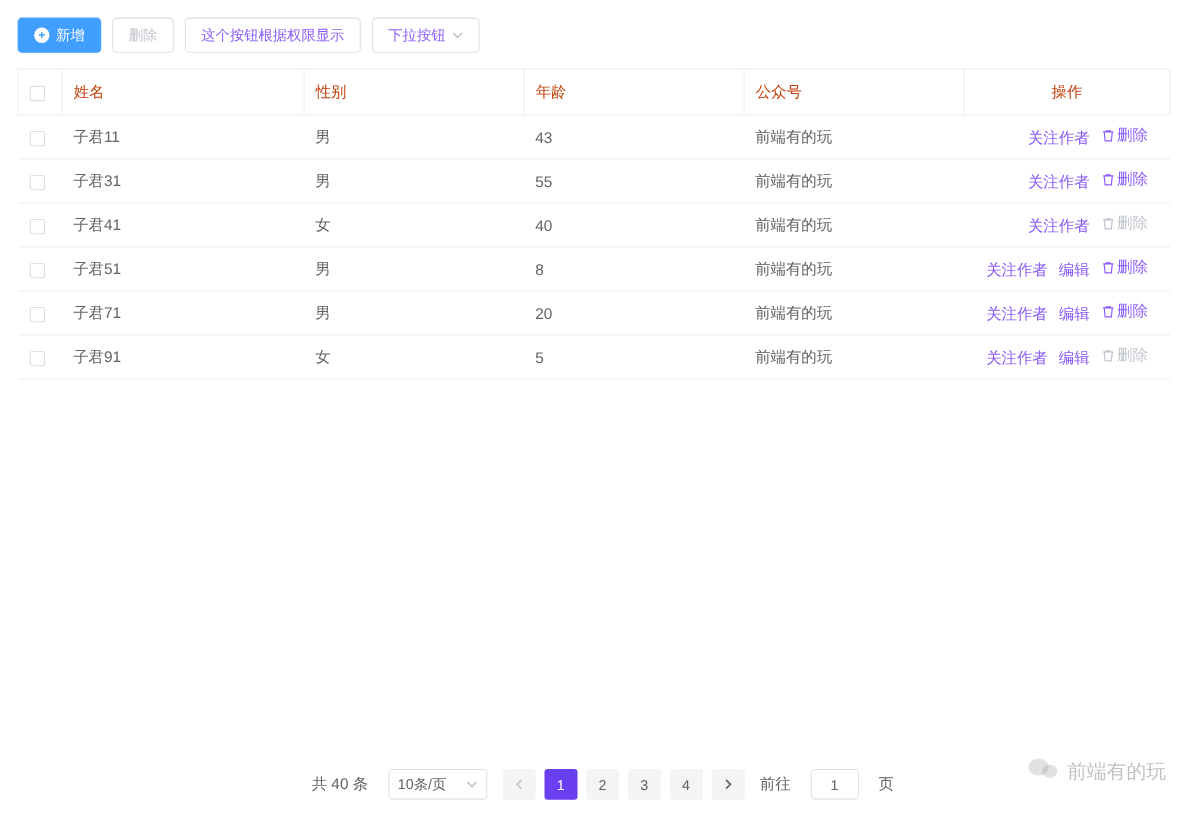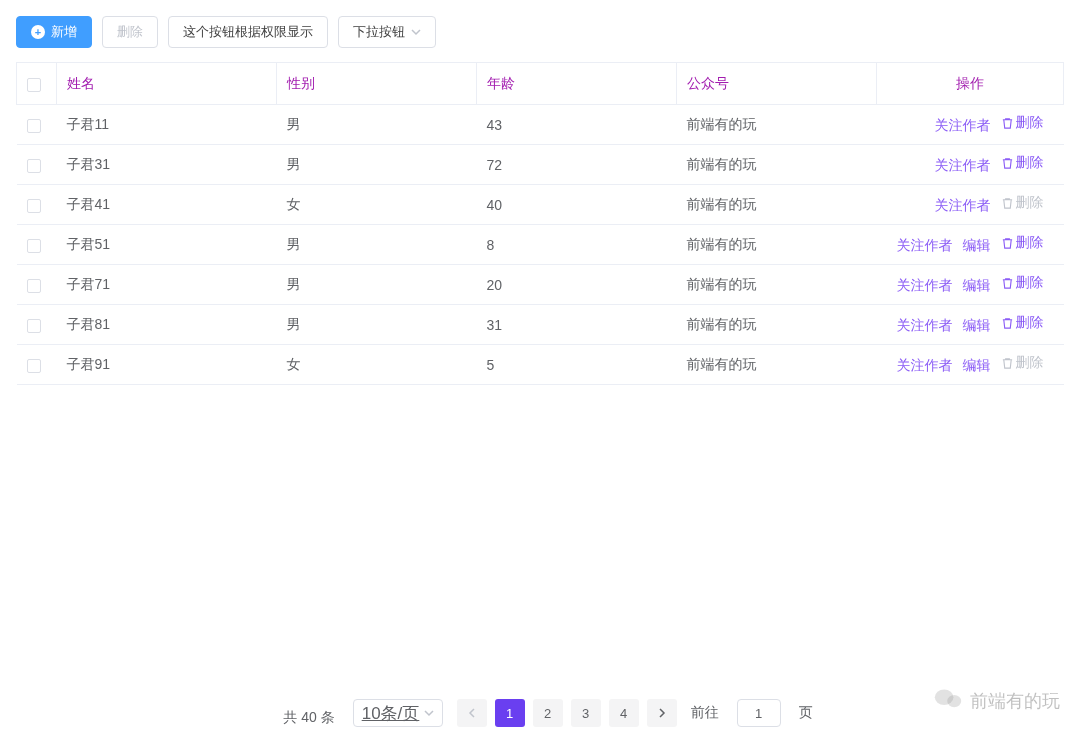--- a/index.html
+++ b/index.html
@@ -1,50 +1,50 @@
 <!DOCTYPE html>
 <html><head>
 <meta charset="utf-8">
 <style>
   * { box-sizing: border-box; }
   html, body { margin: 0; padding: 0; font-family: -apple-system, "Helvetica Neue", Arial, "PingFang SC", "Microsoft YaHei", sans-serif; font-size: 14px; color: #606266; background:#fff; }
   .page { width: 1080px; height: 745px; position: relative; padding: 16px; }
   .toolbar { display: flex; align-items: center; gap: 10px; margin-bottom: 14px; }
-  .btn { display: inline-flex; align-items: center; justify-content: center; height: 32px; padding: 0 14px; border: 1px solid #dcdfe6; border-radius: 4px; background: #fff; color: #404040; cursor: pointer; font-size: 13px; user-select: none; }
+  .btn { display: inline-flex; align-items: center; justify-content: center; height: 32px; padding: 0 14px; border: 1px solid #dcdfe6; border-radius: 4px; background: #fff; color: #8b5cf6; cursor: pointer; font-size: 13px; user-select: none; }
   .btn.primary { background: #409eff; border-color: #409eff; color: #fff; }
   .btn .plus-icon { display:inline-flex; width:14px; height:14px; border-radius:50%; background:#fff; color:#409eff; align-items:center; justify-content:center; font-size:11px; margin-right:6px; font-weight:bold; line-height:1;}
   .btn.disabled { color:#c0c4cc; cursor:not-allowed; background:#fff; }
   .btn .chev { margin-left:6px; }
   .chev svg { width:10px; height:10px; }
 
   .table { width: 100%; border-collapse: collapse; table-layout: fixed; }
   .table th, .table td { border-bottom: 1px solid #ebeef5; padding: 0 10px; height: 40px; text-align: left; font-weight: normal; }
-  .table thead th { background: #fff; color:#a21caf; height:42px; border-top:1px solid #ebeef5; }
+  .table thead th { background: #fff; color:#c2410c; height:42px; border-top:1px solid #ebeef5; }
   .col-check { width: 40px; text-align:center; }
   .col-name { width: 220px; }
   .col-gender { width: 200px; }
   .col-age { width: 200px; }
   .col-acct { width: 200px; }
   .col-ops { width: auto; text-align: center; }
   .table td.ops { text-align: right; padding-right: 20px; white-space: nowrap; }
   .table thead th.col-ops { text-align:center; }
   .vline-left { border-left:1px solid #ebeef5; }
   .vline-right { border-right:1px solid #ebeef5;margin-left:40px; }
 
   .chk { display:inline-block; width:14px; height:14px; border:1px solid #dcdfe6; border-radius:2px; background:#fff; cursor:pointer; vertical-align:middle;}
 
   .link { color:#8b5cf6; cursor:pointer; margin-left:10px; display:inline-flex; align-items:center; }
   .link:first-child { margin-left:0; }
   .link.disabled { color:#c0c4cc; cursor:not-allowed; }
   .link .del-icon { margin-right:2px; display:inline-flex; }
   .link .del-icon svg { width:13px; height:13px; }
 
-  .pagination { position:absolute; bottom:18px; left:16px; right:0; display:flex; align-items:flex-end; justify-content:center; gap:14px; color:#606266; }
+  .pagination { position:absolute; bottom:18px; left:16px; right:0; display:flex; align-items:center; justify-content:center; gap:14px; color:#606266; }
   .pagination .total { margin-right:4px; }
-  .select { display:inline-flex; align-items:center; height:28px; border:1px solid #dcdfe6; border-radius:4px; padding:0 8px; min-width:90px; justify-content:space-between; cursor:pointer; font-size:17px;text-decoration:underline; }
+  .select { display:inline-flex; align-items:center; height:28px; border:1px solid #dcdfe6; border-radius:4px; padding:0 8px; min-width:90px; justify-content:space-between; cursor:pointer; font-size:13px; }
   .select .chev svg{ width:10px; height:10px; }
   .pager { display:flex; align-items:center; gap:8px; }
   .pg { width:30px; height:28px; display:inline-flex; align-items:center; justify-content:center; background:#f4f4f5; color:#606266; border-radius:3px; cursor:pointer; font-size:13px;}
   .pg.nav svg { width:10px; height:10px; }
   .pg.nav.disabled { color:#c0c4cc; cursor:not-allowed; }
   .pg.active { background:#6a3ff0; color:#fff; font-weight:500;}
   .jump { display:flex; align-items:center; gap:18px; }
   .jump input { width:44px; height:28px; border:1px solid #dcdfe6; border-radius:4px; text-align:center; font-size:13px; color:#606266; outline:none;}
 
   .watermark { position:absolute; right:20px; bottom:30px; display:flex; align-items:center; gap:8px; color:rgba(0,0,0,0.25); font-size:18px; pointer-events:none; }
@@ -109,21 +109,21 @@
                   <path d="M2 3h10M5 3V2h4v1M3 3l1 9h6l1-9" fill="none" stroke="currentColor" stroke-width="1.2"></path>
                 </svg>
               </span>
               <span>删除</span>
             </span></td>
         </tr>
         <tr>
           <td class="col-check"><span class="chk"></span></td>
           <td>子君31</td>
           <td>男</td>
-          <td>72</td>
+          <td>55</td>
           <td>前端有的玩</td>
           <td class="ops"><span class="link">关注作者</span><span class="link">
               <span class="del-icon">
                 <svg viewBox="0 0 14 14">
                   <path d="M2 3h10M5 3V2h4v1M3 3l1 9h6l1-9" fill="none" stroke="currentColor" stroke-width="1.2"></path>
                 </svg>
               </span>
               <span>删除</span>
             </span></td>
         </tr>
@@ -155,35 +155,20 @@
                 </svg>
               </span>
               <span>删除</span>
             </span></td>
         </tr>
         <tr>
           <td class="col-check"><span class="chk"></span></td>
           <td>子君71</td>
           <td>男</td>
           <td>20</td>
-          <td>前端有的玩</td>
-          <td class="ops"><span class="link">关注作者</span><span class="link">编辑</span><span class="link">
-              <span class="del-icon">
-                <svg viewBox="0 0 14 14">
-                  <path d="M2 3h10M5 3V2h4v1M3 3l1 9h6l1-9" fill="none" stroke="currentColor" stroke-width="1.2"></path>
-                </svg>
-              </span>
-              <span>删除</span>
-            </span></td>
-        </tr>
-        <tr>
-          <td class="col-check"><span class="chk"></span></td>
-          <td>子君81</td>
-          <td>男</td>
-          <td>31</td>
           <td>前端有的玩</td>
           <td class="ops"><span class="link">关注作者</span><span class="link">编辑</span><span class="link">
               <span class="del-icon">
                 <svg viewBox="0 0 14 14">
                   <path d="M2 3h10M5 3V2h4v1M3 3l1 9h6l1-9" fill="none" stroke="currentColor" stroke-width="1.2"></path>
                 </svg>
               </span>
               <span>删除</span>
             </span></td>
         </tr>

